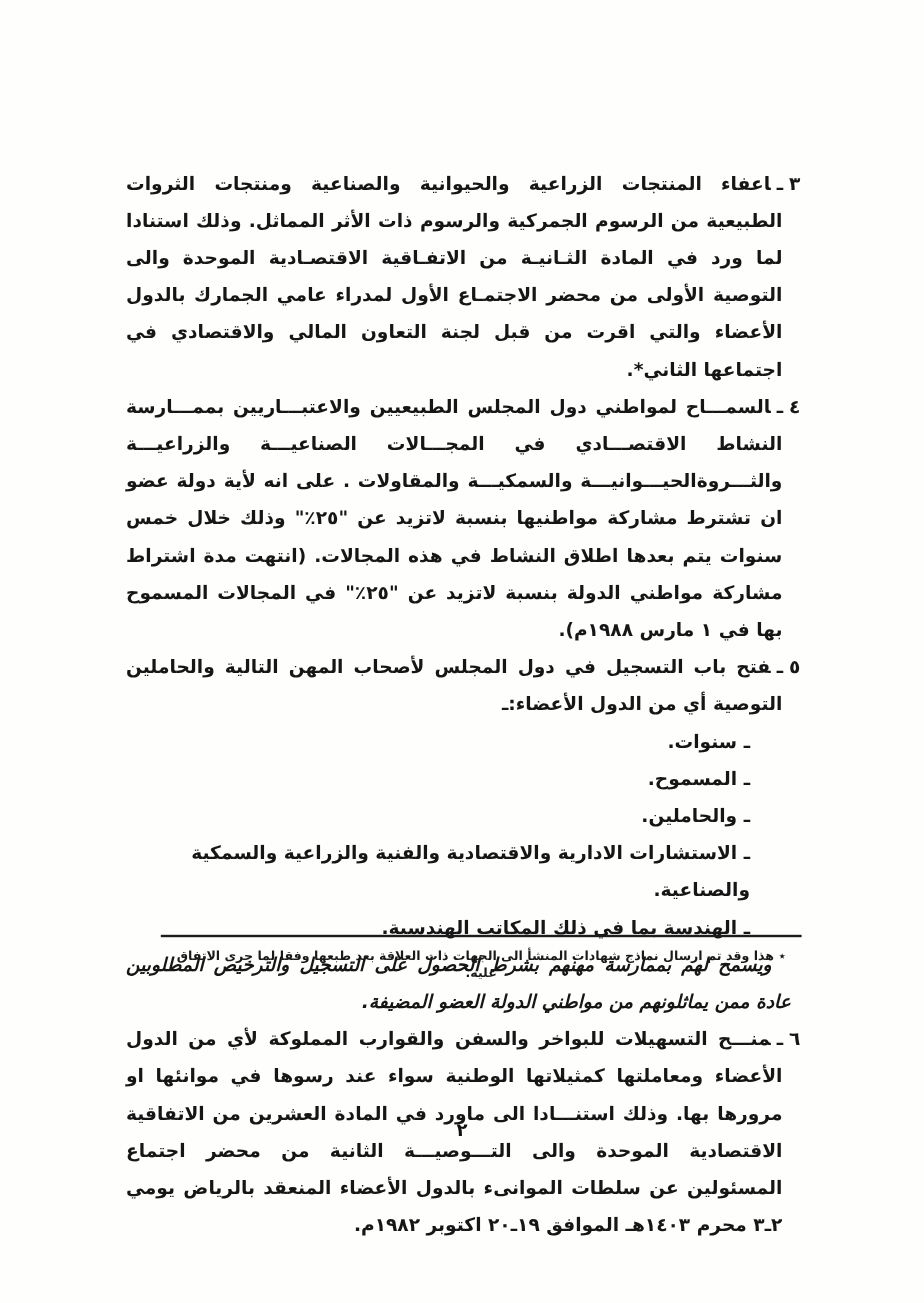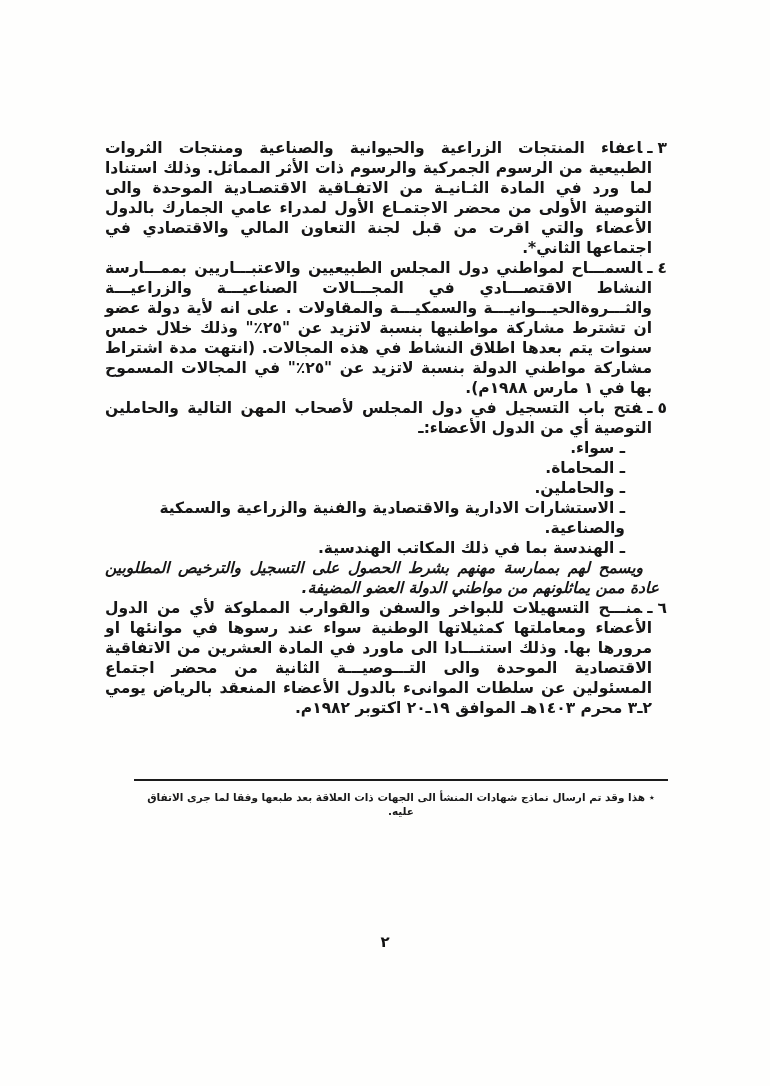--- a/index.html
+++ b/index.html
@@ -22,21 +22,21 @@
   }
   .doc {
     position: absolute;
     top: 138px;
     right: 103px;
     width: 562px;
     direction: rtl;
     unicode-bidi: embed;
     font-size: 15.5px;
     font-weight: 700;
-    line-height: 20px;
+    line-height: 31px;
     text-align: justify;
     color: #161616;
   }
   .doc p { margin: 0; }
   .item {
     padding-right: 15px;
     text-indent: -15px;
   }
   .sep { margin: 0 5px; }
   .professions { padding-right: 42px; }
@@ -81,22 +81,22 @@
 
   <div class="doc">
 
     <p class="item"><span class="num">٣</span><span class="sep">ـ</span><span>اعفاء المنتجات الزراعية والحيوانية والصناعية ومنتجات الثروات الطبيعية من الرسوم الجمركية والرسوم ذات الأثر المماثل. وذلك استنادا لما ورد في المادة الثـانيـة من الاتفـاقية الاقتصـادية الموحدة والى التوصية الأولى من محضر الاجتمـاع الأول لمدراء عامي الجمارك بالدول الأعضاء والتي اقرت من قبل لجنة التعاون المالي والاقتصادي في اجتماعها الثاني*.</span></p>
 
     <p class="item"><span class="num">٤</span><span class="sep">ـ</span><span>السمـــاح لمواطني دول المجلس الطبيعيين والاعتبـــاريين بممـــارسة النشاط الاقتصـــادي في المجـــالات الصناعيـــة والزراعيـــة والثـــروةالحيـــوانيـــة والسمكيـــة والمقاولات . على انه لأية دولة عضو ان تشترط مشاركة مواطنيها بنسبة لاتزيد عن "٢٥٪" وذلك خلال خمس سنوات يتم بعدها اطلاق النشاط في هذه المجالات. (انتهت مدة اشتراط مشاركة مواطني الدولة بنسبة لاتزيد عن "٢٥٪" في المجالات المسموح بها في ١ مارس ١٩٨٨م).</span></p>
 
     <p class="item"><span class="num">٥</span><span class="sep">ـ</span><span>فتح باب التسجيل في دول المجلس لأصحاب المهن التالية والحاملين التوصية أي من الدول الأعضاء:ـ</span></p>
 
     <div class="professions">
-      <p class="prof">ـ سواء.</p>
-      <p class="prof">ـ المحاماة.</p>
+      <p class="prof">ـ سنوات.</p>
+      <p class="prof">ـ المسموح.</p>
       <p class="prof">ـ والحاملين.</p>
       <p class="prof">ـ الاستشارات الادارية والاقتصادية والفنية والزراعية والسمكية والصناعية.</p>
       <p class="prof">ـ الهندسة بما في ذلك المكاتب الهندسية.</p>
     </div>
 
     <p class="outro">ويسمح لهم بممارسة مهنهم بشرط الحصول على التسجيل والترخيص المطلوبين عادة ممن يماثلونهم من مواطني الدولة العضو المضيفة.</p>
 
     <p class="item"><span class="num">٦</span><span class="sep">ـ</span><span>منـــح التسهيلات للبواخر والسفن والقوارب المملوكة لأي من الدول الأعضاء ومعاملتها كمثيلاتها الوطنية سواء عند رسوها في موانئها او مرورها بها. وذلك استنـــادا الى ماورد في المادة العشرين من الاتفاقية الاقتصادية الموحدة والى التـــوصيـــة الثانية من محضر اجتماع المسئولين عن سلطات الموانىء بالدول الأعضاء المنعقد بالرياض يومي ٢ـ٣ محرم ١٤٠٣هـ الموافق ١٩ـ٢٠ اكتوبر ١٩٨٢م.</span></p>
 
   </div>

